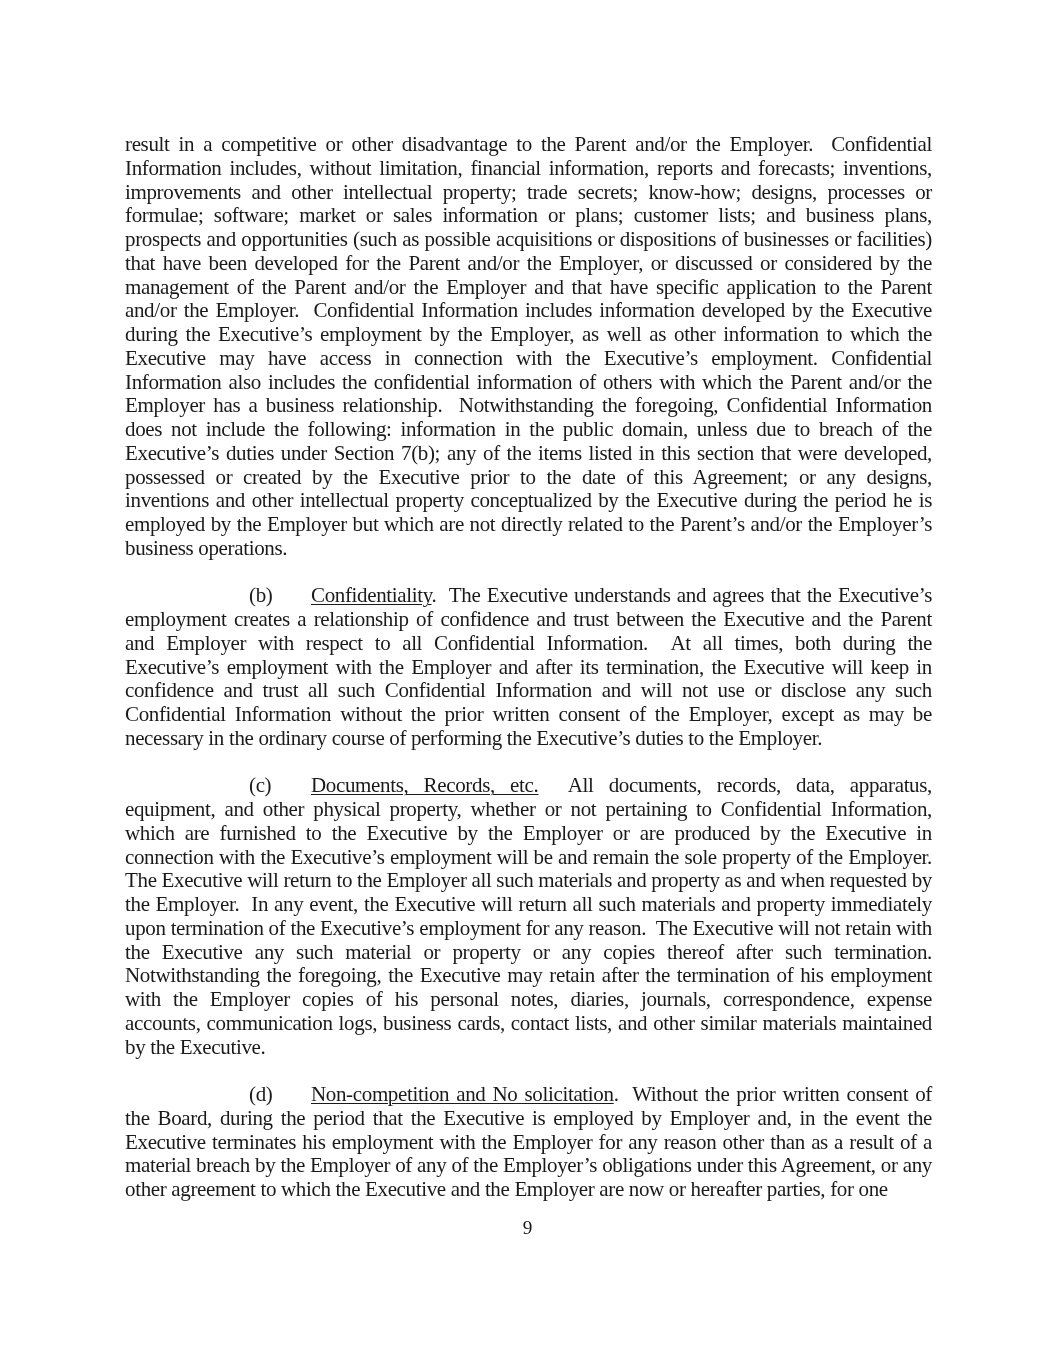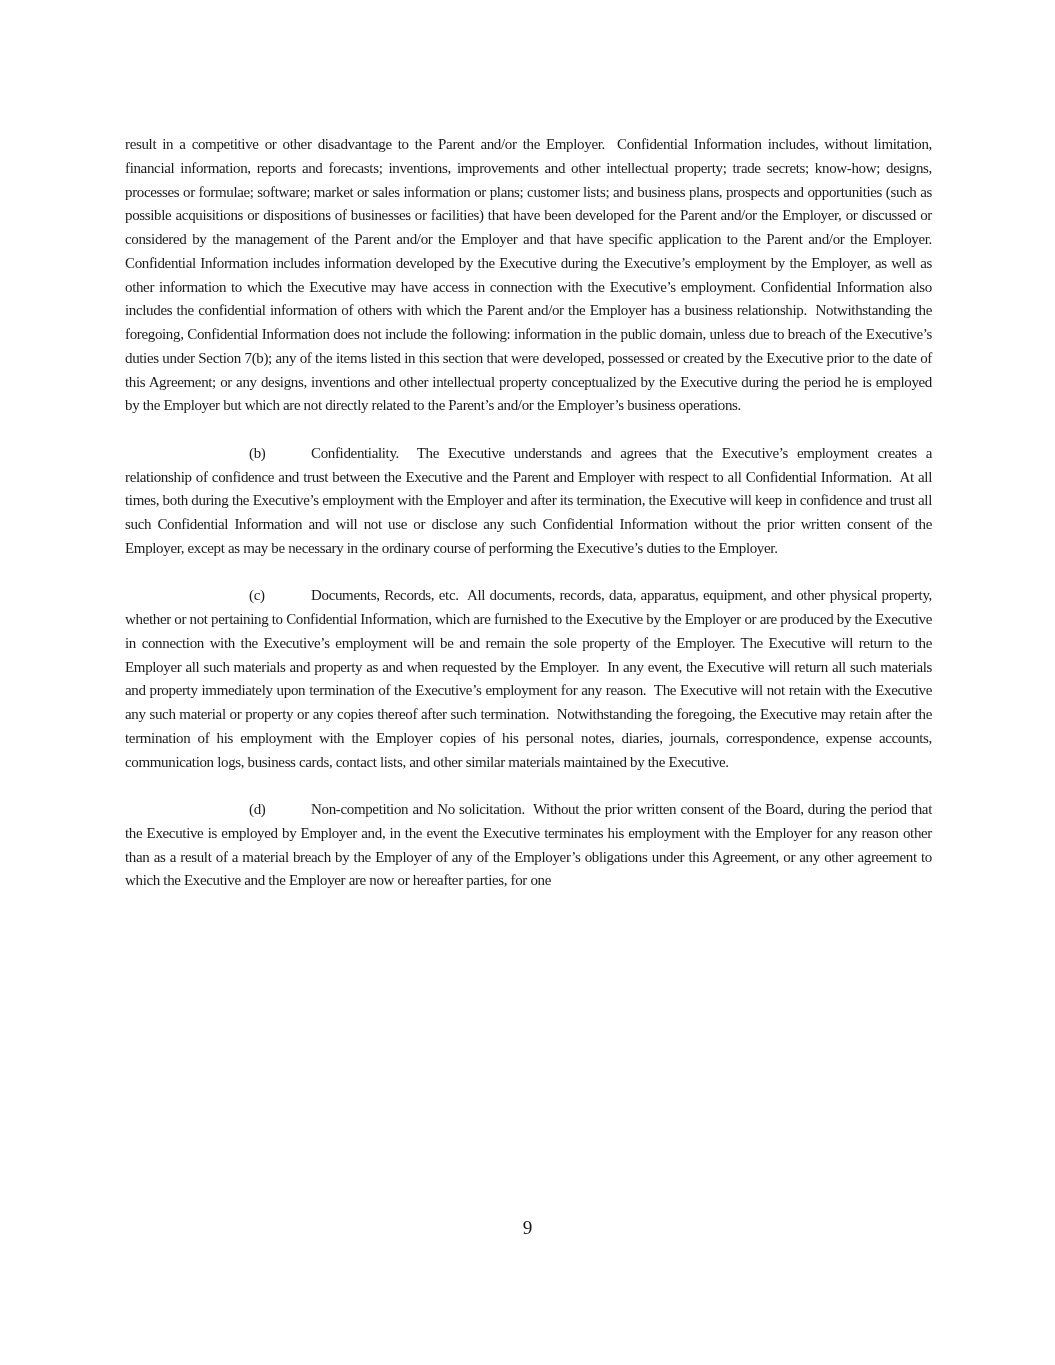--- a/index.html
+++ b/index.html
@@ -16,38 +16,39 @@
       color: #1a1a1a;
     }
     .page {
       position: absolute;
       left: 125px;
       top: 133px;
       width: 807px;
     }
     .para {
       margin: 0;
-      font-size: 15px;
+      font-size: 21px;
       line-height: 23.75px;
       text-align: justify;
       letter-spacing: -0.35px;
       word-spacing: 0px;
     }
     .para + .para {
       margin-top: 23.75px;
     }
     .para.indented {
       text-indent: 124px;
     }
     .label {
       display: inline-block;
       text-indent: 0;
       width: 62px;
     }
     .heading {
+      text-decoration: underline;
       text-underline-offset: 2px;
       text-decoration-thickness: 1px;
     }
     .page-number {
       position: absolute;
       left: 0;
       width: 1055px;
       top: 1216px;
       text-align: center;
       font-size: 19.2px;

